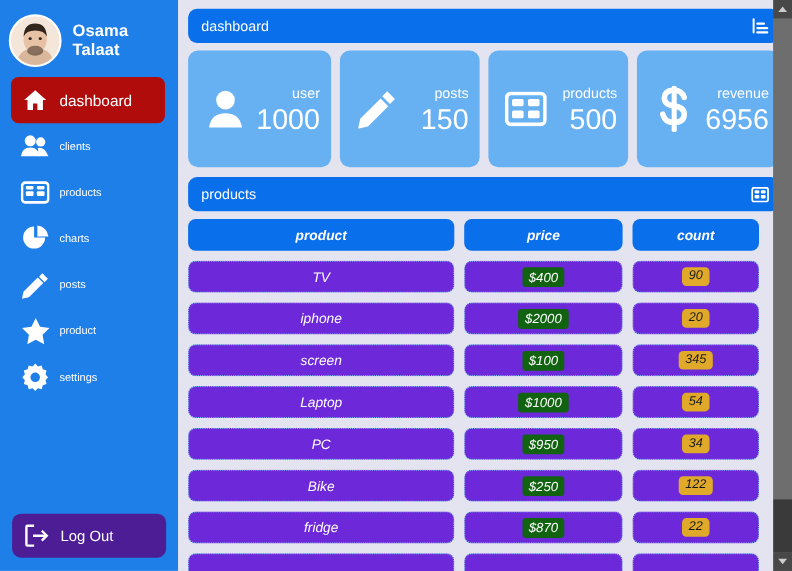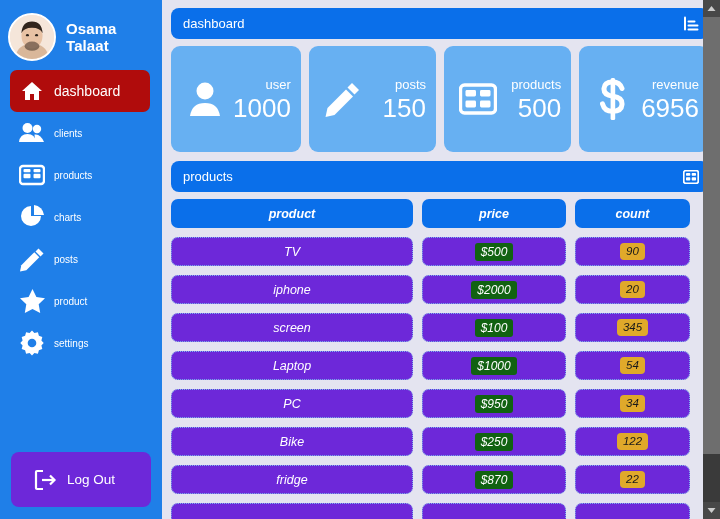--- a/index.html
+++ b/index.html
@@ -42,23 +42,23 @@
   .nav-ico {
     width: 44px; flex: 0 0 44px; display: flex;
     align-items: center; justify-content: center;
   }
   .nav-ico svg { display: block; fill: #ffffff; }
   .nav-label { font-size: 10px; color: #ffffff; }
   .nav-item.active .nav-label { font-size: 14px; }
 
   .logout {
     position: absolute; left: 11px; bottom: 12px;
-    width: 140px; height: 55px;
-    background: #6d28d9; border-radius: 8px;
-    display: flex; align-items: center; border: none; cursor: pointer; padding-left: 12px;
+    width: 140px; height: 40px;
+    background: #4c1d95; border-radius: 8px;
+    display: flex; align-items: center; border: none; cursor: pointer;
   }
   .logout .nav-ico svg { fill: none; stroke: #fff; stroke-width: 2.2; }
   .logout-label { color: #fff; font-size: 13.5px; }
 
   
   .content {
     flex: 1; height: 519px;
     background: #e4e4f0;
     padding: 8px 11px 0 9px;
     overflow: hidden;
@@ -341,21 +341,21 @@
 
       <div class="trow head">
         <div class="cell c-product">product</div>
         <div class="cell c-price">price</div>
         <div class="cell c-count">count</div>
       </div>
 
       <div class="trow body">
         <div class="cell c-product">TV</div>
         <div class="cell c-price">
-            <span class="badge-price">$500</span>
+            <span class="badge-price">$400</span>
           </div>
         <div class="cell c-count">
             <span class="badge-count">90</span>
           </div>
       </div>
 
       <div class="trow body">
         <div class="cell c-product">iphone</div>
         <div class="cell c-price">
             <span class="badge-price">$2000</span>

